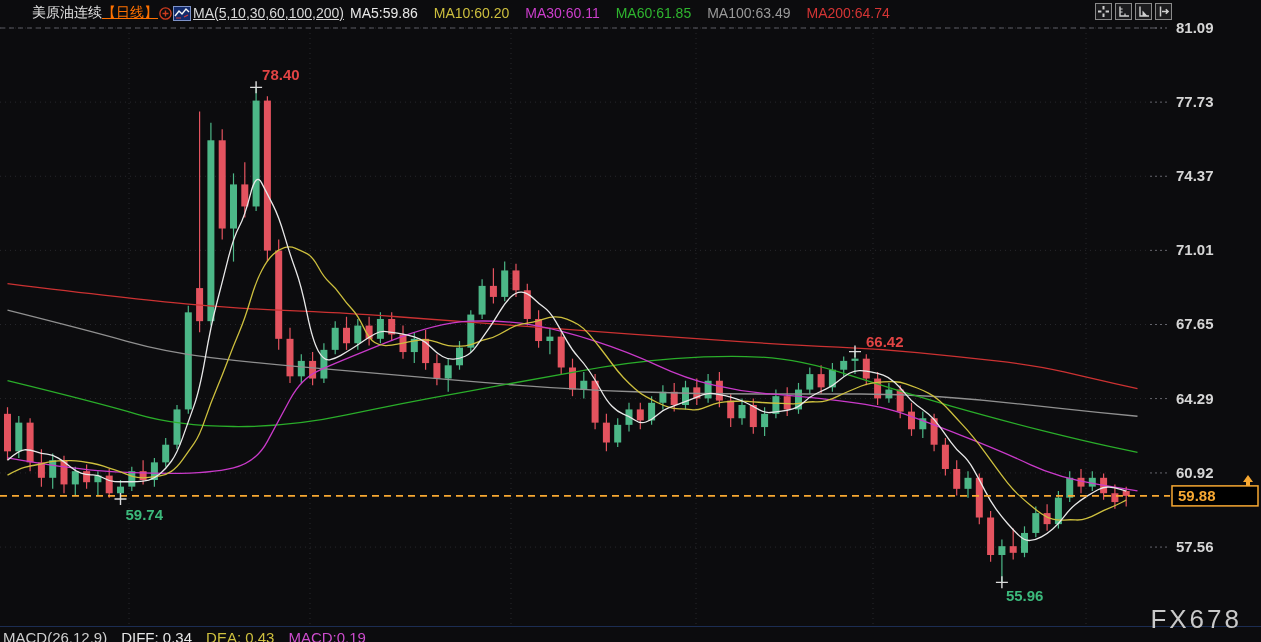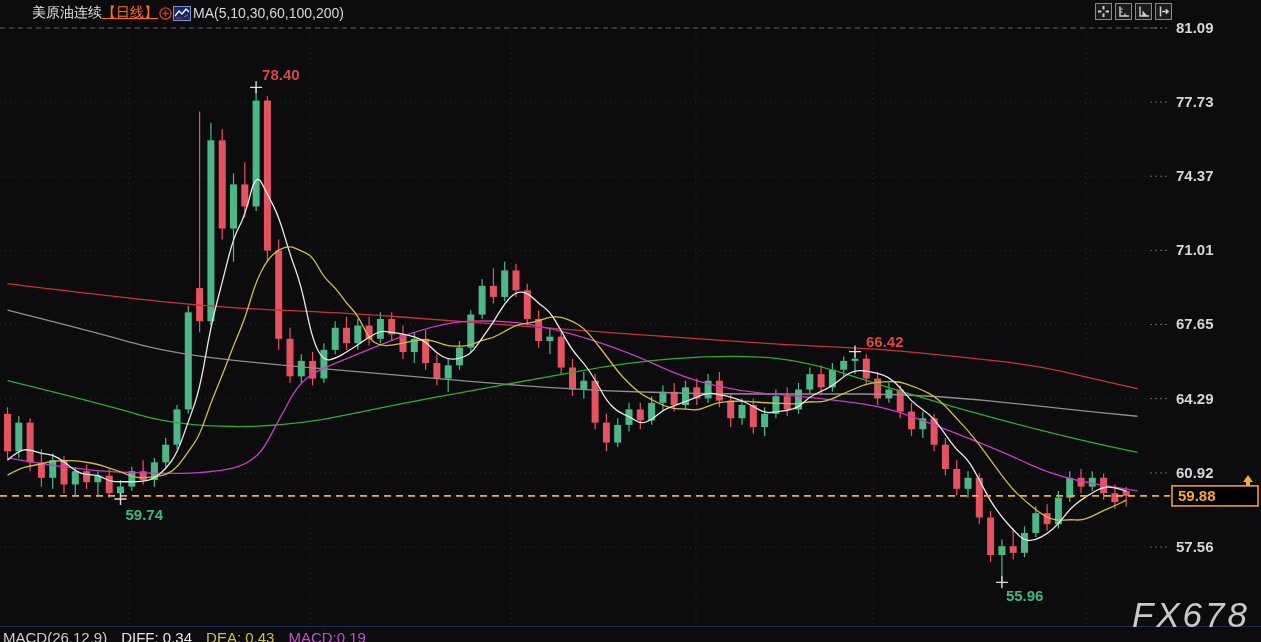--- a/index.html
+++ b/index.html
@@ -12,39 +12,39 @@
   #chart-svg{position:absolute;left:0;top:0;z-index:1;}
   svg text{font-family:"Liberation Sans", sans-serif;}
 
   .header{
     position:absolute;left:4px;top:0;height:26px;z-index:6;
     display:flex;align-items:center;font-size:14px;white-space:nowrap;margin-left:28px;
   }
   .hdr-sym{color:#e2e2e2;}
   .hdr-period{color:#ff7100;text-decoration:underline;}
   .hdr-ico{display:inline-flex;align-items:center;justify-content:center;}
-  .hdr-ma{color:#d8d8d8;margin-left:2px;}
+  .hdr-ma{color:#d8d8d8;margin-left:2px;text-decoration:underline;}
   .ma-values{display:flex;gap:16px;margin-left:6px;}
 
   .toolbar{
     position:absolute;right:89px;top:3px;z-index:6;display:flex;gap:3px;
   }
   .tb-btn{
     width:17px;height:17px;border:1px solid #8a8a8a;background:#1c1c1e;
     display:flex;align-items:center;justify-content:center;box-sizing:border-box;
     cursor:pointer;
   }
 
   .footer{
     position:absolute;left:3px;top:629px;z-index:6;display:flex;gap:14px;
     font-size:15px;white-space:nowrap;
   }
   .watermark{
-    position:absolute;right:11px;bottom:7px;z-index:5;
-    font-size:35px;color:#c9c9c9;letter-spacing:3px;font-weight:400;font-style:italic;
+    position:absolute;right:19px;bottom:7px;z-index:5;
+    font-size:26px;color:#c9c9c9;letter-spacing:3px;font-weight:400;
   }
   .separator{
     position:absolute;left:0;top:626px;width:1261px;height:1px;background:#1c2d52;z-index:4;
   }
 </style>
 </head>
 <body>
 
 <svg id="chart-svg" width="1261" height="642" viewBox="0 0 1261 642">
     <g>
@@ -530,20 +530,28 @@
     </svg>
   </span>
   <span class="hdr-ico">
     <svg width="18" height="15" viewBox="0 0 18 15">
       <rect x="0.5" y="0.5" width="17" height="14" fill="#122a6b" stroke="#7d92c8" stroke-width="1"></rect>
       <path d="M2 10 L6 5 L9 8 L13 3 L16 6" fill="none" stroke="#f4f4f4" stroke-width="1.4"></path>
       <path d="M3 12 L8 12 M11 11 L15 9" stroke="#d23a3a" stroke-width="1.2"></path>
     </svg>
   </span>
   <span class="hdr-ma">MA(5,10,30,60,100,200)</span>
+  <span class="ma-values">
+      <span style="color: rgb(232, 232, 232);">MA5:59.86</span>
+      <span style="color: rgb(205, 191, 62);">MA10:60.20</span>
+      <span style="color: rgb(204, 62, 204);">MA30:60.11</span>
+      <span style="color: rgb(47, 181, 47);">MA60:61.85</span>
+      <span style="color: rgb(154, 154, 154);">MA100:63.49</span>
+      <span style="color: rgb(212, 53, 53);">MA200:64.74</span>
+    </span>
 </div>
 
 <div class="toolbar">
   <span class="tb-btn">
     <svg width="13" height="13" viewBox="0 0 13 13">
       <path d="M6.5 1v3.4M6.5 8.6V12M1 6.5h3.4M8.6 6.5H12" stroke="#d0d0d0" stroke-width="2"></path>
     </svg>
   </span>
   <span class="tb-btn">
     <svg width="13" height="13" viewBox="0 0 13 13">

